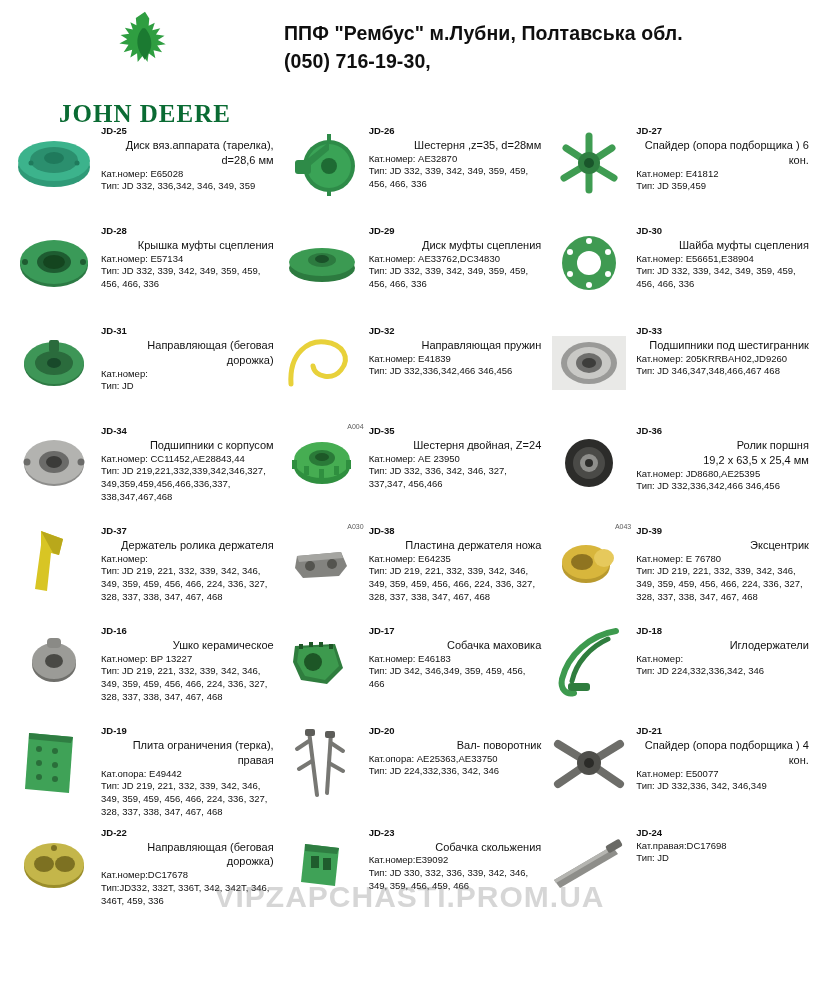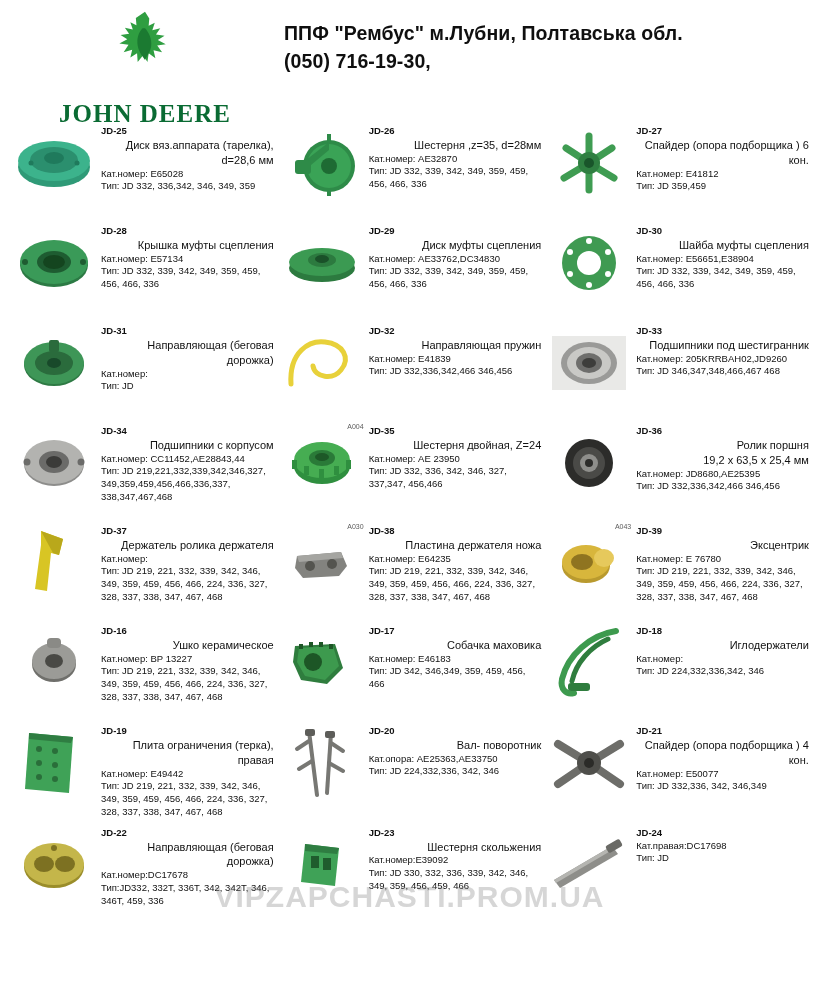--- a/index.html
+++ b/index.html
@@ -511,21 +511,21 @@
               <circle cx="28" cy="38" r="3"></circle>
                 <circle cx="44" cy="40" r="3"></circle>
               <circle cx="28" cy="52" r="3"></circle>
                 <circle cx="44" cy="54" r="3"></circle>
             </g>
           </svg>
         </div>
         <div class="info">
           <div class="code">JD-19</div>
           <div class="desc">Плита ограничения (терка), правая</div>
-          <div class="line">Кат.номер: Е49442</div>
+          <div class="line">Кат.опора: Е49442</div>
           <div class="line">Тип: JD 219, 221, 332, 339, 342, 346, 349, 359, 459, 456, 466, 224, 336, 327, 328, 337, 338, 347, 467, 468</div>
         </div>
       </div>
 
       <div class="cell">
         <div class="thumb">
           <svg width="86" height="76" viewBox="0 0 86 76">
             <g stroke="#777773" stroke-width="4" stroke-linecap="round" fill="none">
               <line x1="30" y1="6" x2="38" y2="70"></line>
               <line x1="52" y1="8" x2="48" y2="68"></line>
@@ -591,21 +591,21 @@
         <div class="thumb">
           <svg width="86" height="62" viewBox="0 0 86 62">
             <path d="M26 10 L60 14 L56 52 L22 48 Z" fill="#3fa257"></path>
             <path d="M26 10 L60 14 L58 20 L26 17 Z" fill="#2f7d42"></path>
             <rect x="32" y="22" width="8" height="12" fill="#1f5c2d"></rect>
             <rect x="44" y="24" width="8" height="12" fill="#1f5c2d"></rect>
           </svg>
         </div>
         <div class="info">
           <div class="code">JD-23</div>
-          <div class="desc">Шестерня скольжения</div>
+          <div class="desc">Собачка скольжения</div>
           <div class="line">Кат.номер:Е39092</div>
           <div class="line">Тип: JD 330, 332, 336, 339, 342, 346, 349, 359, 456, 459, 466</div>
         </div>
       </div>
 
       <div class="cell">
         <div class="thumb">
           <svg width="86" height="62" viewBox="0 0 86 62">
             <path d="M8 46 L66 12 L72 20 L14 54 Z" fill="#8e8e8a"></path>
             <path d="M8 46 L66 12 L68 15 L10 49 Z" fill="#b5b5b1"></path>

